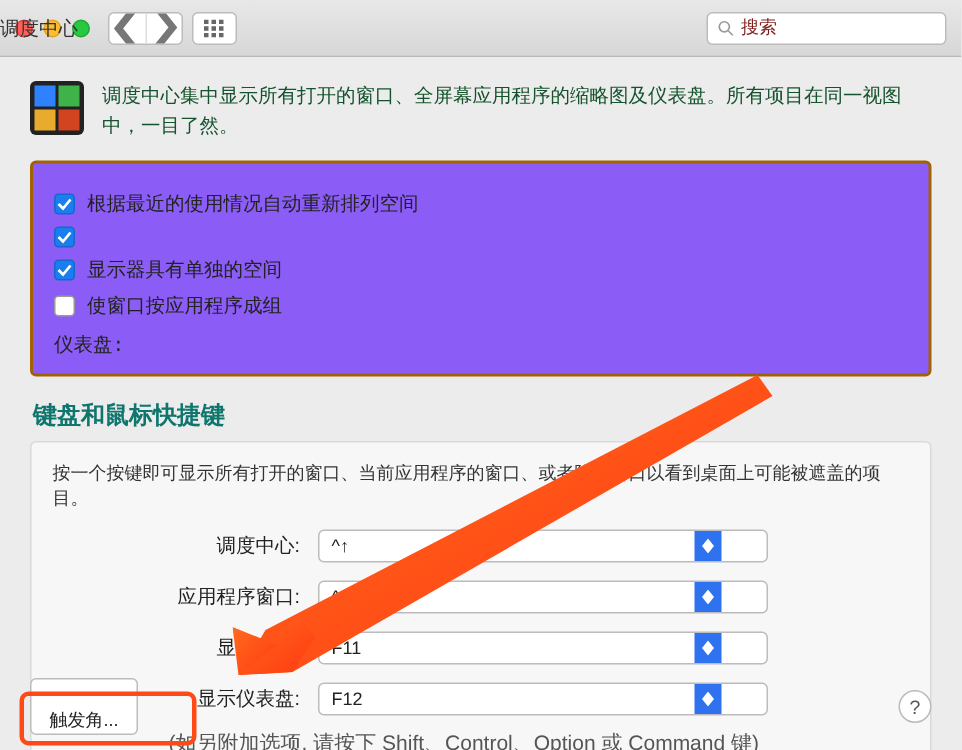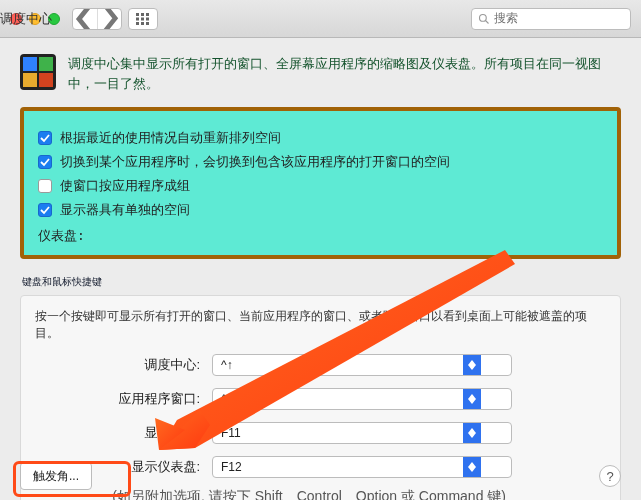--- a/index.html
+++ b/index.html
@@ -26,65 +26,65 @@
   .traffic { display:flex; gap:7px; margin-right:12px; }
   .tl { width:12px; height:12px; border-radius:50%; }
   .tl.red { background:#ff5f57; border:1px solid #e24640; }
   .tl.yellow { background:#ffbd2e; border:1px solid #e1a123; }
   .tl.green { background:#28c840; border:1px solid #1fa833; }
   .nav-group { display:flex; background:#fff; border:1px solid #bcbcbc; border-radius:4px; overflow:hidden; height:22px; }
   .nav-btn { width:24px; display:flex; align-items:center; justify-content:center; color:#666; font-size:13px; }
   .nav-btn + .nav-btn { border-left:1px solid #ddd; }
   .grid-btn { margin-left:6px; width:30px; height:22px; background:#fff; border:1px solid #bcbcbc; border-radius:4px; display:flex; align-items:center; justify-content:center; color:#555; }
   .win-title { position:absolute; left:0; right:0; font-size:13px; color:#333; pointer-events:none; }
-  .search { margin-left:auto; width:160px; height:22px; background:#fff; border:1px solid #bcbcbc; border-radius:4px; display:flex; align-items:center; padding:0 6px; color:#737373; gap:4px; font-size:12px; }
+  .search { margin-left:auto; width:160px; height:22px; background:#fff; border:1px solid #bcbcbc; border-radius:4px; display:flex; align-items:center; padding:0 6px; color:#7f1d1d; gap:4px; font-size:12px; }
   .search svg { width:12px; height:12px; flex:0 0 auto; fill:#9a9a9a; }
   
   .content { padding: 16px 20px 12px 20px; }
   .intro { display:flex; gap:12px; margin-bottom:14px; }
   .app-icon { width:36px; height:36px; background:#222; border-radius:4px; display:grid; grid-template-columns:1fr 1fr; grid-template-rows:1fr 1fr; gap:2px; padding:3px; flex:0 0 auto; }
   .app-icon span:nth-child(1){background:#2f82ff;}
   .app-icon span:nth-child(2){background:#3fb24a;}
   .app-icon span:nth-child(3){background:#e8ab2e;}
   .app-icon span:nth-child(4){background:#d2431f;}
   .intro-text { font-size:13px; line-height:1.5; color:#14532d; }
   .panel {
-    background:#5eead4;
-    border:4px solid #a16207;
+    background:#8b5cf6;
+    border:2px solid #a16207;
     border-radius:4px;
     padding:12px 14px 10px 14px;
     font-family:Liberation Mono, monospace;
   }
   .check-row { display:flex; align-items:center; gap:8px; margin:6px 0; font-size:13px; }
   .chk { width:14px; height:14px; border:1px solid #9a9a9a; border-radius:3px; background:#fff; display:flex; align-items:center; justify-content:center; flex:0 0 auto; }
   .chk.on { background:#1b7df0; border-color:#1768cc; }
   .chk.on svg { width:10px; height:10px; fill:#fff; }
   .dash-row { display:flex; align-items:center; gap:25px; margin-top:8px; }
   .select { display:flex; align-items:center; height:22px; background:#fff; border:1px solid #bcbcbc; border-radius:4px; overflow:hidden; }
   .select .val { padding:0 8px; font-size:12px; min-width:48px; }
   .select .arrows, .select .arrows-wide { width:18px; height:100%; background:#2f72ef; display:flex; flex-direction:column; align-items:center; justify-content:center; color:#fff; gap:0; }
   .select .arrows-wide { width:18px; }
   .select .arrows svg, .select .arrows-wide svg { width:8px; height:5px; fill:#fff; }
   
-  .section-title { font-size:10px; color:#0f172a; margin:16px 0 6px 2px; }
+  .section-title { font-size:16px; color:#0f766e; margin:16px 0 6px 2px;font-weight:bold; }
   .sc-panel {
     background:#f7f7f7;
     border:1px solid #d9d9d9;
     border-radius:4px;
     padding:12px 14px;
     position:relative;
   }
   .sc-desc { font-size:12px; color:#333; margin-bottom:12px; }
   .sc-grid { display:grid; grid-template-columns: 165px 300px; row-gap:6px; column-gap:10px; align-items:center;gap:12px; }
   .sc-grid .lbl { text-align:right; font-size:13px; }
   .sc-grid .select .val { min-width:250px; }
   .hint { text-align:right; font-size:14px; color:#555; margin-top:10px; margin-right:100px;}
   
   .footer { position:absolute; left:0; right:0; bottom:10px; padding:0 20px; display:flex; align-items:center; }
-  .hot-btn { height:28px; padding:0 12px; background:#fff; border:1px solid #bcbcbc; border-radius:4px; font-size:12px; display:flex; align-items:center; }
+  .hot-btn { height:38px; padding:0 12px; background:#fff; border:1px solid #bcbcbc; border-radius:4px; font-size:12px; display:flex; align-items:flex-end; }
   .highlight { position:absolute; border:3px solid #ff4a17; border-radius:6px; left:13px; bottom:3px; width:118px; height:36px; pointer-events:none; }
   .help-btn { margin-left:auto; width:22px; height:22px; border:1px solid #bcbcbc; border-radius:50%; background:#fff; display:flex; align-items:center; justify-content:center; font-size:13px; color:#555; }
   
   .annotation { position:absolute; top:250px; left:155px; width:360px; height:200px; pointer-events:none; }
 </style>
 </head>
 <body>
 
 <div class="titlebar">
   <div class="traffic">
@@ -149,33 +149,32 @@
             </svg>
           </span>
           <span>根据最近的使用情况自动重新排列空间</span>
         </div>
         <div class="check-row">
           <span class="chk on">
             <svg viewBox="0 0 10 10">
               <path d="M1 5 L4 8 L9 2" stroke="#fff" stroke-width="1.8" fill="none"></path>
             </svg>
           </span>
-          <span>切换到某个应用程序时，会切换到包含该应用程序的打开窗口的空间</span>
-        </div>
-        <div class="check-row">
-          <span class="chk"></span>
-          <span>使窗口按应用程序成组</span>
         </div>
         <div class="check-row">
           <span class="chk on">
             <svg viewBox="0 0 10 10">
               <path d="M1 5 L4 8 L9 2" stroke="#fff" stroke-width="1.8" fill="none"></path>
             </svg>
           </span>
           <span>显示器具有单独的空间</span>
+        </div>
+        <div class="check-row">
+          <span class="chk"></span>
+          <span>使窗口按应用程序成组</span>
         </div>
       </div>
     <div class="dash-row">
       <span>仪表盘:</span>
     </div>
   </div>
 
   <div class="section-title">键盘和鼠标快捷键</div>
 
   <div class="sc-panel">

